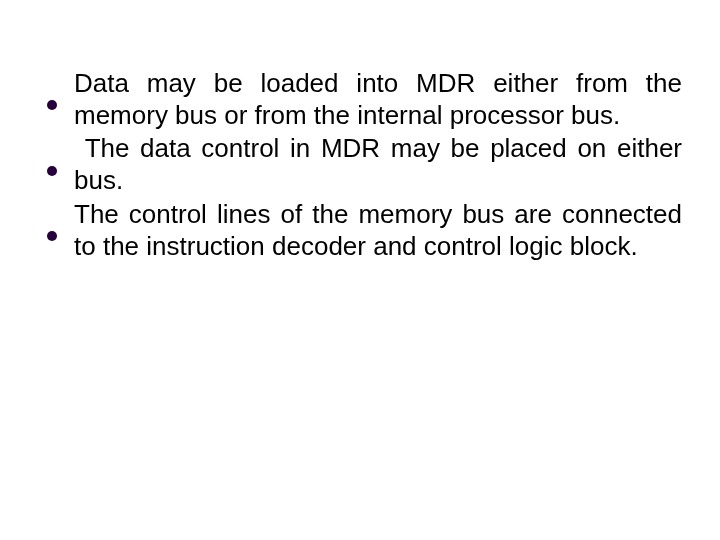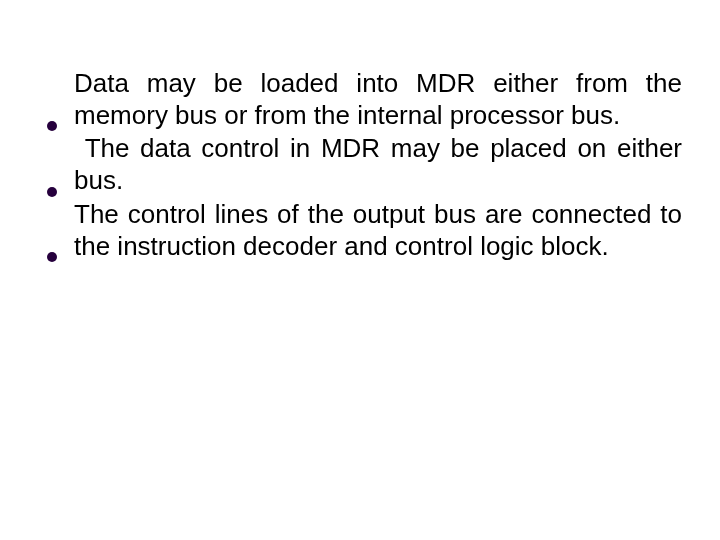--- a/index.html
+++ b/index.html
@@ -5,21 +5,21 @@
   * { margin: 0; padding: 0; box-sizing: border-box; }
   html, body { width: 720px; height: 540px; }
   body {
     background: #ffffff;
     font-family: Arial, Helvetica, sans-serif;
     padding: 68px 38px 40px 30px;
   }
   .list { list-style: none; }
   .item {
     display: flex;
-    align-items: flex-end;
+    align-items: center;
     margin-bottom: 2px;
   }
   .bullet {
     flex: 0 0 auto;
     width: 44px;
     display: flex;
     justify-content: center;
     padding-top: 11px;
   }
   .dot {
@@ -53,15 +53,15 @@
   <li class="item indent">
     <span class="bullet">
         <span class="dot"></span>
       </span>
     <span class="text">The data control in MDR may be placed on either bus.</span>
   </li>
   <li class="item">
     <span class="bullet">
         <span class="dot"></span>
       </span>
-    <span class="text">The  control lines of the output bus are connected to the instruction decoder and control logic  block.</span>
+    <span class="text">The  control lines of the memory bus are connected to the instruction decoder and control logic  block.</span>
   </li>
 </ul>
 
 </body></html>

